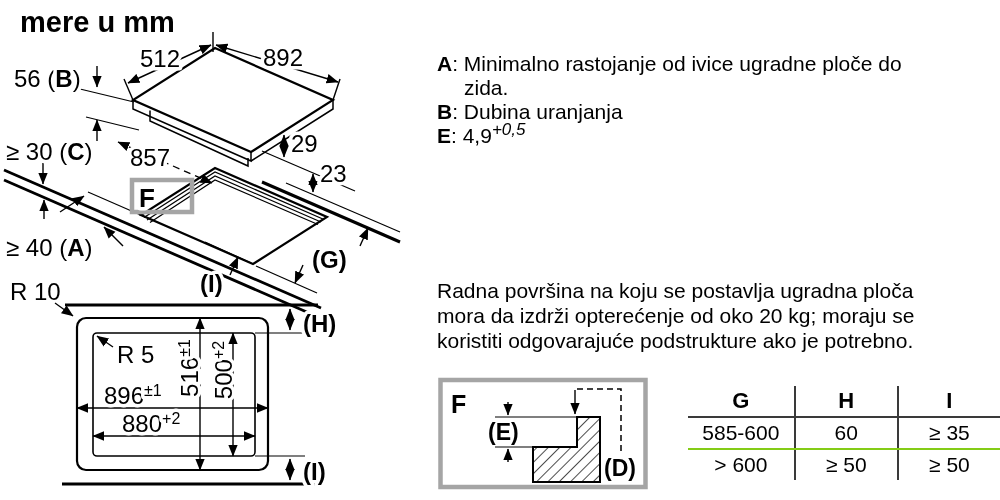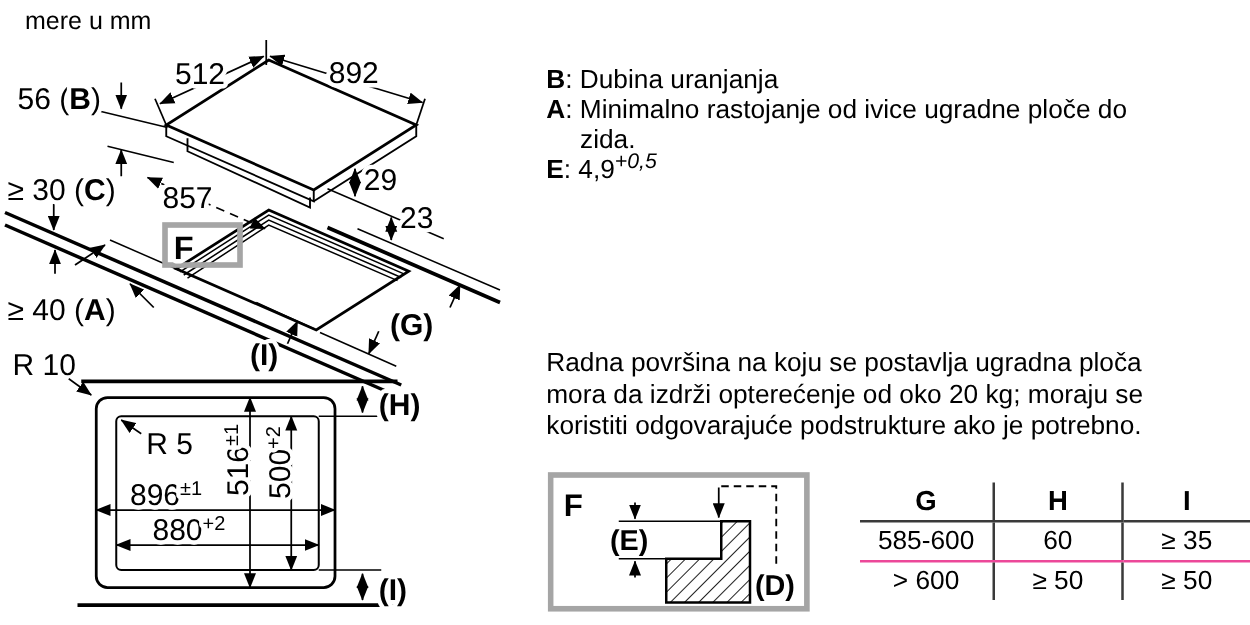--- a/index.html
+++ b/index.html
@@ -1,29 +1,29 @@
 <!DOCTYPE html>
 <html><head>
 <meta charset="utf-8">
 <style>
   html,body{margin:0;padding:0;background:#fff;}
   .canvas{position:relative;width:1000px;height:500px;background:#ffffff;overflow:hidden;
           font-family:"Liberation Sans", sans-serif;color:#000;}
-  .title{position:absolute;left:20px;top:6px;font-size:20px;}
+  .title{position:absolute;left:20px;top:6px;font-size:29px;font-weight:bold;}
   .legend{position:absolute;left:437px;top:52px;width:490px;font-size:21px;line-height:24px;}
   .legend-item{padding-left:27px;text-indent:-27px;}
   .legend-item b{font-weight:bold;}
   .legend sup{font-size:17px;vertical-align:super;line-height:0;font-style:italic;}
   .note{position:absolute;left:437px;top:278px;width:490px;font-size:21px;line-height:25px;}
   .dim-table{position:absolute;left:688px;top:386px;border-collapse:collapse;font-size:21px;}
   .dim-table th{font-size:22px;font-weight:bold;}
   .dim-table th,.dim-table td{text-align:center;padding:1px 10px;height:28px;}
   .dim-table th{width:100px;border-bottom:2px solid #3a3a3a;}
   .dim-table th+th,.dim-table td+td{border-left:2px solid #3a3a3a;}
-  .dim-table tr.r1 td{border-bottom:2px solid #ec4899;}
+  .dim-table tr.r1 td{border-bottom:2px solid #84cc16;}
   svg text{font-family:"Liberation Sans", sans-serif;fill:#000;}
   .halo{paint-order:stroke;stroke:#fff;stroke-width:7px;stroke-linejoin:round;}
   .dimtxt{font-size:24px;}
   .boldtxt{font-weight:bold;}
 </style>
 </head>
 <body>
 
 <div class="canvas">
 
@@ -183,22 +183,22 @@
       </g>
       <g>
         <line x1="255" y1="456" x2="305" y2="456" stroke="#000" stroke-width="1.1"></line>
         <line x1="290" y1="459" x2="290" y2="480" stroke="#000" stroke-width="1.4" marker-start="url(#arr)" marker-end="url(#arr)"></line>
         <text class="dimtxt halo boldtxt" x="303" y="480">(I)</text>
       </g>
     </g>
   </svg>
 
   <div class="legend">
+    <div class="legend-item"><b>A</b><span>: Minimalno rastojanje od ivice ugradne ploče do zida.</span></div>
     <div class="legend-item"><b>B</b><span>: Dubina uranjanja</span></div>
-    <div class="legend-item"><b>A</b><span>: Minimalno rastojanje od ivice ugradne ploče do zida.</span></div>
     <div class="legend-item"><b>E</b><span>: 4,9</span><sup>+0,5</sup></div>
   </div>
 
   <div class="note">Radna površina na koju se postavlja ugradna ploča mora da izdrži opterećenje od oko 20 kg; moraju se koristiti odgovarajuće podstrukture ako je potrebno.</div>
 
   <svg width="212" height="116" viewBox="0 0 212 116" style="position:absolute;left:438px;top:376px;">
     <rect x="2.5" y="4" width="205" height="107" fill="none" stroke="#a5a5a5" stroke-width="4.5"></rect>
     <text class="boldtxt" x="13" y="37" font-size="25">F</text>
 
     <polygon points="139,41 162,41 162,106 95,106 95,71 139,71" fill="url(#hatch)" stroke="#000" stroke-width="2"></polygon>

